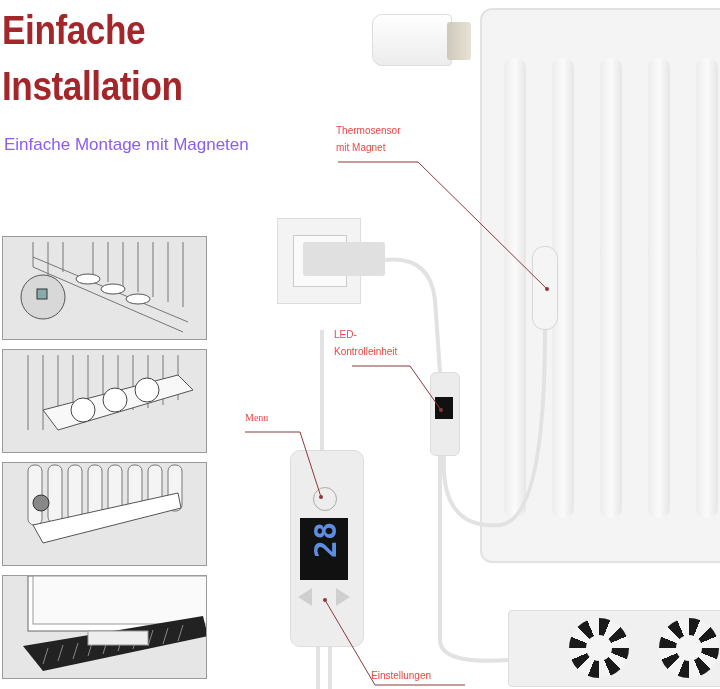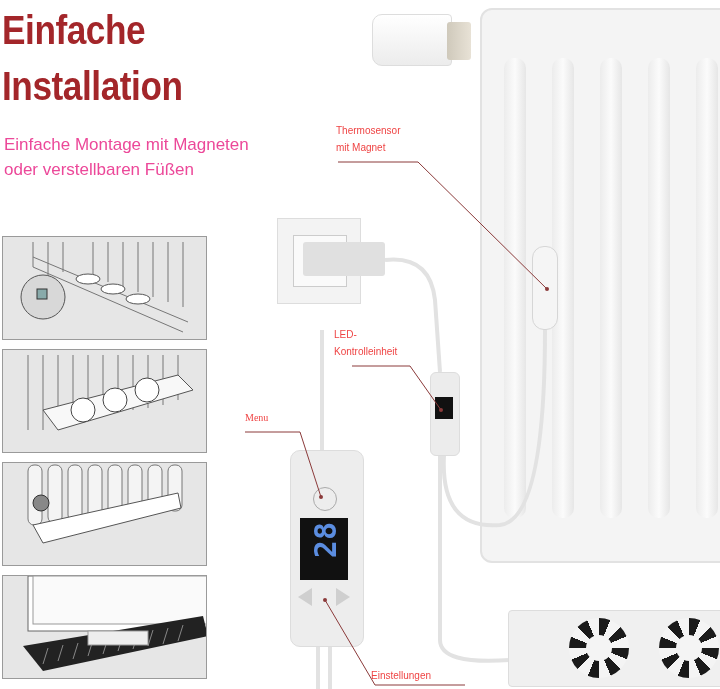--- a/index.html
+++ b/index.html
@@ -1,19 +1,19 @@
 <!DOCTYPE html>
 <html><head>
 <meta charset="utf-8">
 <style>
   html, body { margin:0; padding:0; }
   body { width:720px; height:689px; background:#ffffff; position:relative; overflow:hidden; font-family:"Liberation Sans", sans-serif; }
   .abs { position:absolute; }
   .title { left:2px; top:2px; color:#a3262a; font-family:"Liberation Sans", sans-serif; font-weight:bold; font-size:40px; line-height:56px; letter-spacing:-0.5px; transform:scaleX(0.88); transform-origin:left top; }
-  .desc { left:4px; top:132px; color:#ec4899; font-size:17px; line-height:25px; }
+  .desc { left:4px; top:132px; color:#8b5cf6; font-size:17px; line-height:25px; }
   .label { color:#ef4444; font-size:10px; line-height:17px; }
   .thumb { left:2px; width:205px; background:#e6e6e6; border:1px solid #9a9a9a; box-sizing:border-box; overflow:hidden; }
   .radiator { left:480px; top:8px; width:260px; height:555px; background:#f4f4f4; border:2px solid #e2e2e2; border-radius:12px; box-sizing:border-box; }
   .fin { position:absolute; top:48px; width:22px; height:460px; background:linear-gradient(90deg,#ececec,#fbfbfb 50%,#e6e6e6); border-radius:10px; }
   .valve { left:372px; top:14px; width:78px; height:50px; background:linear-gradient(#fff,#ececec); border-radius:10px 4px 4px 10px; border:1px solid #ddd; }
   .valve-neck { left:447px; top:22px; width:24px; height:38px; background:linear-gradient(90deg,#cfc9bb,#e8e2d6); border-radius:3px; }
   .socket { left:277px; top:218px; width:82px; height:84px; background:#f3f3f3; border:1px solid #ddd; }
   .socket-inner { left:293px; top:235px; width:52px; height:50px; border:1px solid #ccc; background:#fafafa; }
   .plug { left:303px; top:242px; width:82px; height:34px; background:#e0e0e0; border-radius:3px; }
   .ctrl { left:290px; top:450px; width:72px; height:195px; background:#ededed; border:1px solid #ddd; border-radius:10px; }
@@ -33,21 +33,20 @@
 </head>
 <body>
 
 <div class="abs title">
   <div>Einfache</div>
   <div>Installation</div>
 </div>
 
 <div class="abs desc">
   <div>Einfache Montage mit Magneten</div>
-  <div>oder verstellbaren Füßen</div>
 </div>
 
 <div class="abs thumb" style="top:236px;height:104px;">
   <svg width="205" height="104">
     <g stroke="#777" fill="none" stroke-width="1">
       <path d="M30 5 L30 30 M45 5 L45 40 M60 5 L60 35"></path>
       <path d="M90 5 L90 40 M105 5 L105 45 M120 5 L120 50 M135 5 L135 55 M150 5 L150 60 M165 5 L165 65 M180 5 L180 70"></path>
       <path d="M30 20 L185 85 M30 30 L180 95"></path>
     </g>
     <g fill="#fff" stroke="#555">

